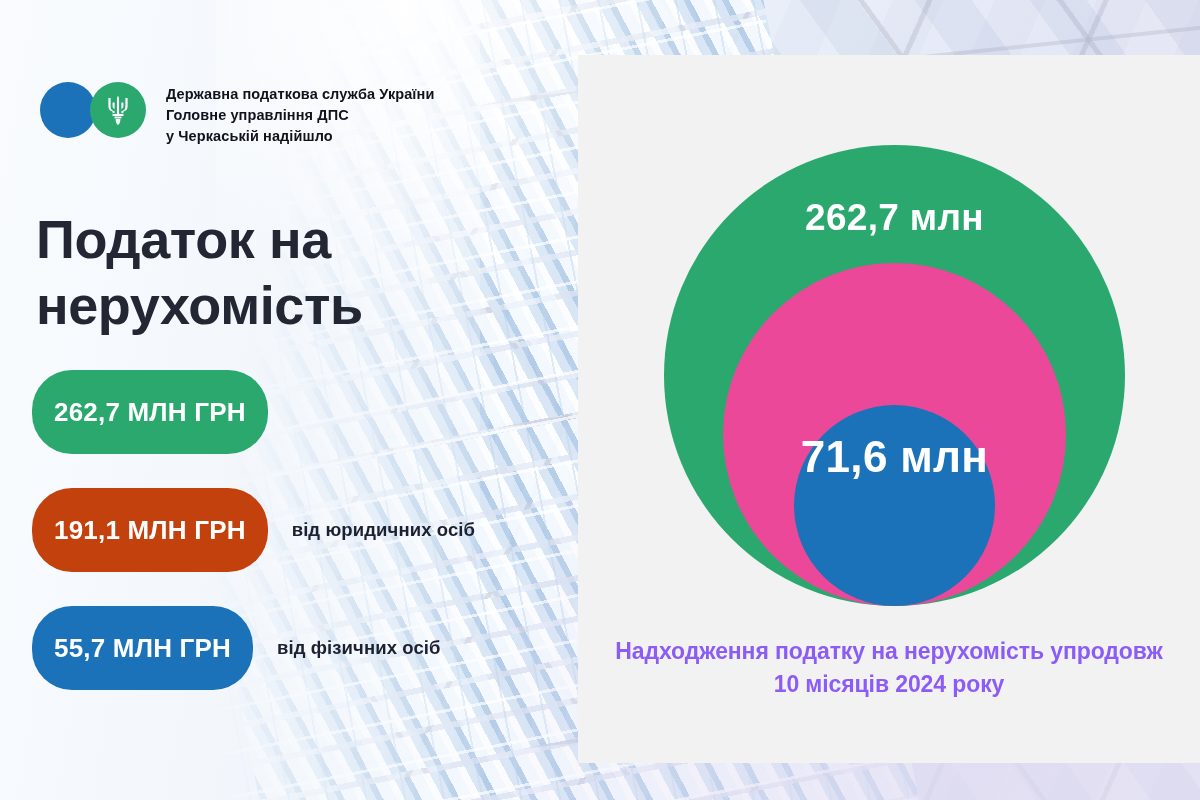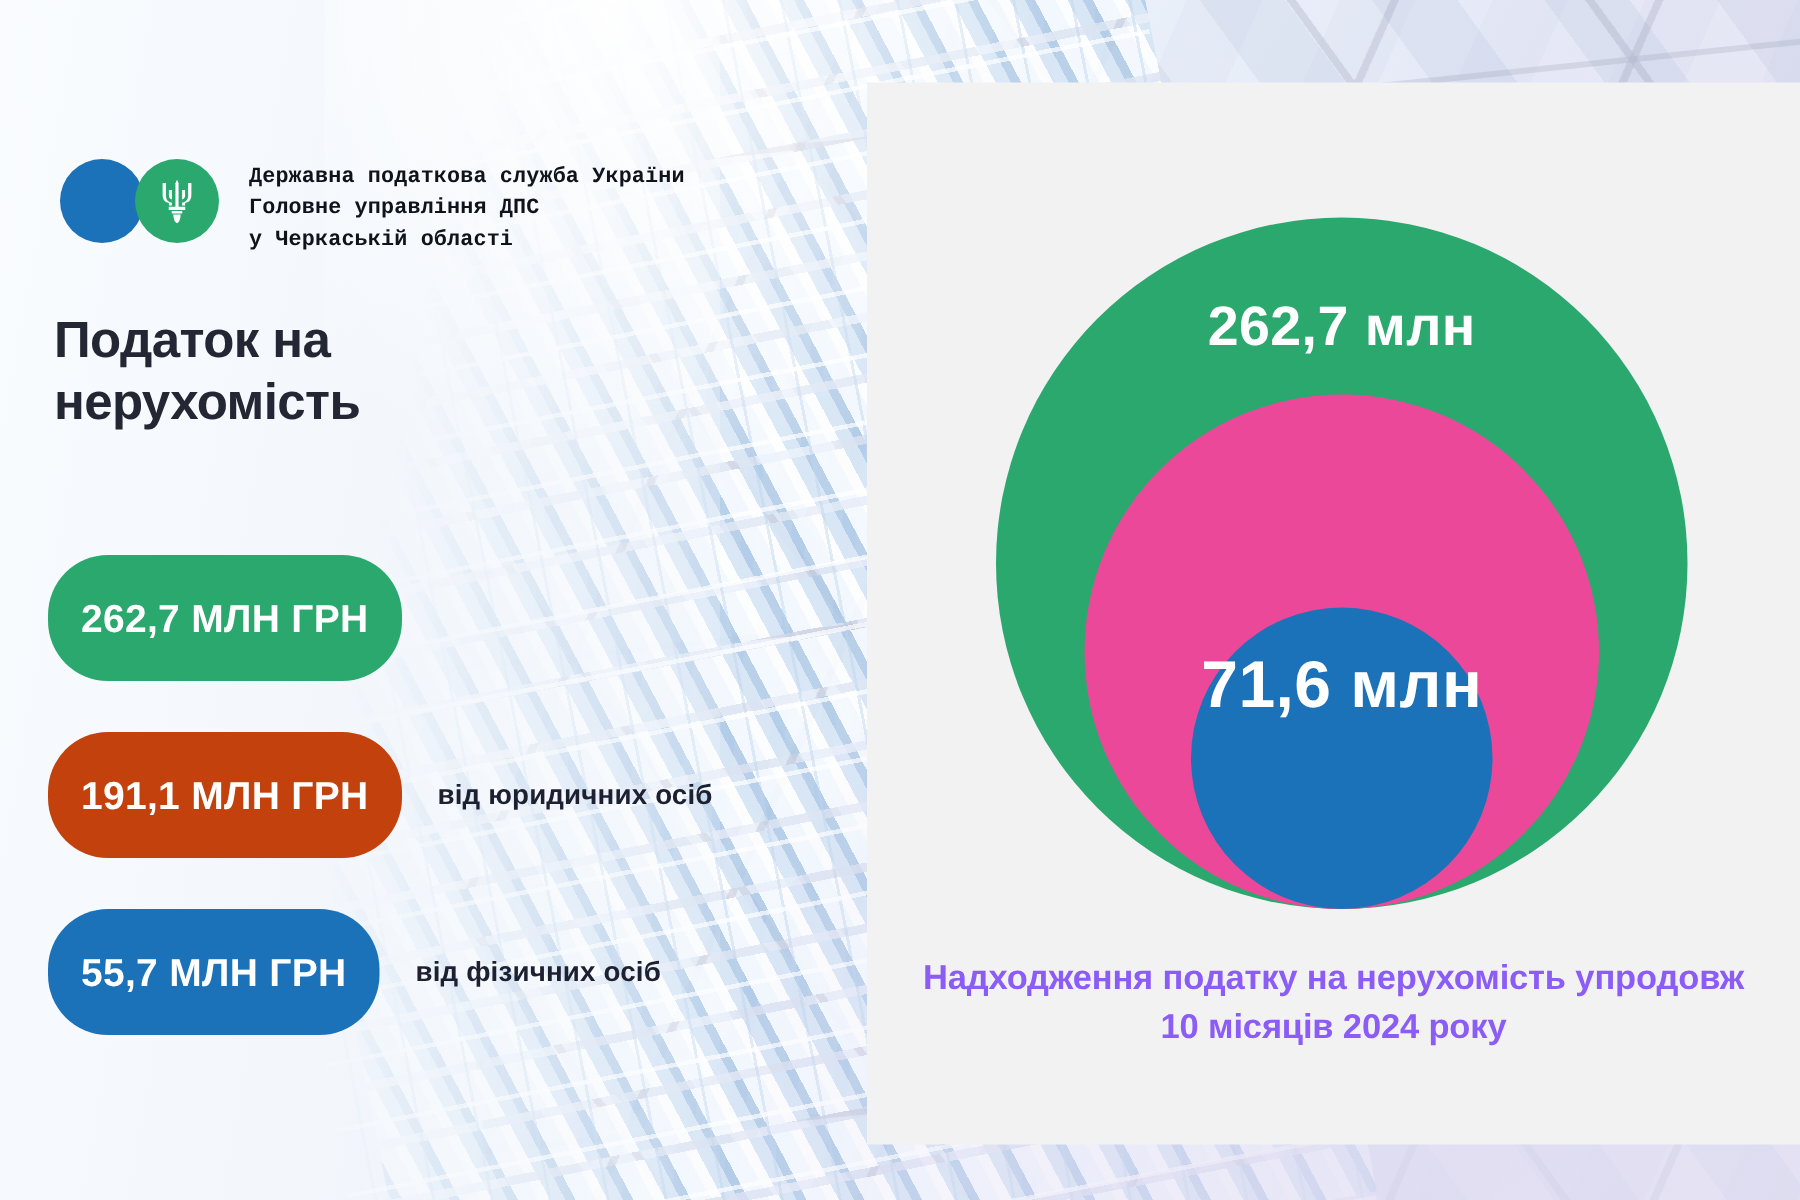--- a/index.html
+++ b/index.html
@@ -93,22 +93,22 @@
     position:absolute; left:18%; top:-4%; width:40%; height:46%;
     background:radial-gradient(ellipse at 40% 10%, rgba(255,255,255,.96), rgba(255,255,255,0) 70%);
   }
   .bg-violet{
     position:absolute; right:0; bottom:-6%; width:62%; height:72%;
     background:radial-gradient(ellipse at 70% 80%, rgba(225,221,243,.85), rgba(225,221,243,0) 68%);
   }
 
   
   .logo-row{
-    position:absolute; left:40px; top:104px;
-    display:flex; align-items:flex-start;font-family:Liberation Mono, monospace;
+    position:absolute; left:40px; top:80px;
+    display:flex; align-items:flex-start;
   }
   .logo-marks{ position:relative; width:112px; height:60px; flex:0 0 auto; }
   .logo-circle{
     position:absolute; top:2px; width:56px; height:56px; border-radius:50%;
   }
   .logo-circle.blue{ left:0; background:#1b72b8; }
   .logo-circle.green{
     left:50px; background:#2ba86e;
     display:flex; align-items:center; justify-content:center;
   }
@@ -118,21 +118,21 @@
     margin-left:14px; padding-top:4px;
     color:#11131c;
     font-size:14.5px; font-weight:700; line-height:1.44;
     letter-spacing:.1px; white-space:nowrap;
   }
 
   .page-title{
     position:absolute; left:36px; top:207px;
     width:360px;
     color:#232733;
-    font-size:34px; font-weight:700; line-height:1.22;
+    font-size:54px; font-weight:700; line-height:1.22;
     letter-spacing:-.4px;
   }
 
   .stats{ position:absolute; left:32px; top:372px; width:520px; }
   .stat-row{
     display:flex; align-items:center;
     height:80px; margin-bottom:38px;
   }
   .stat-row:last-child{ margin-bottom:0; }
 
@@ -236,21 +236,21 @@
           <path fill="#ffffff" d="M21.6 3.0 L19.4 3.0 L19.4 11.4 C19.4 14.3 17.8 15.9 15.3 16.2 L15.3 13.9 C16.7 13.6 17.4 12.8 17.4 11.3 L17.4 7.6 L15.4 7.6 L15.4 18.0 L17.4 18.0 L17.4 16.4 C20.4 15.9 21.6 13.8 21.6 10.9 Z"></path>
           <path fill="#ffffff" d="M6.5 18.9 L17.5 18.9 L17.5 21.0 L6.5 21.0 Z"></path>
           <path fill="#ffffff" d="M8.5 21.6 L15.5 21.6 L15.5 23.4 L8.5 23.4 Z"></path>
           <path fill="#ffffff" d="M9.6 24.0 L14.4 24.0 C14.4 27.3 13.3 29.2 12 29.9 C10.7 29.2 9.6 27.3 9.6 24.0 Z"></path>
         </svg>
       </div>
     </div>
     <div class="logo-text">
       <div>Державна податкова служба України</div>
       <div>Головне управління ДПС</div>
-      <div>у Черкаській області</div>
+      <div>у Черкаській надійшло</div>
     </div>
   </div>
 
   <h1 class="page-title">Податок на нерухомість</h1>
 
   <div class="stats">
 
     <div class="stat-row">
       <div class="pill green">262,7 МЛН ГРН</div>
     </div>

